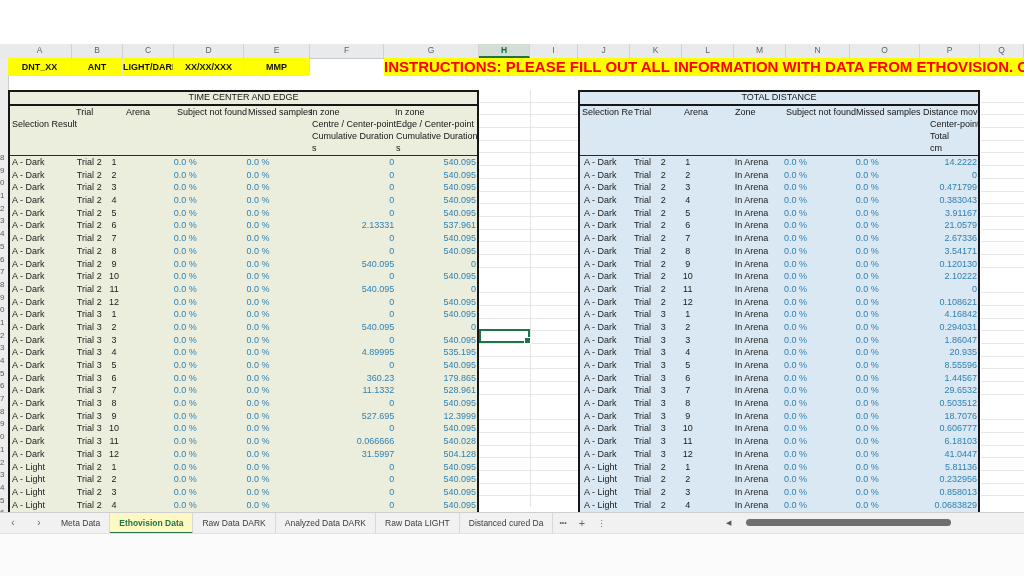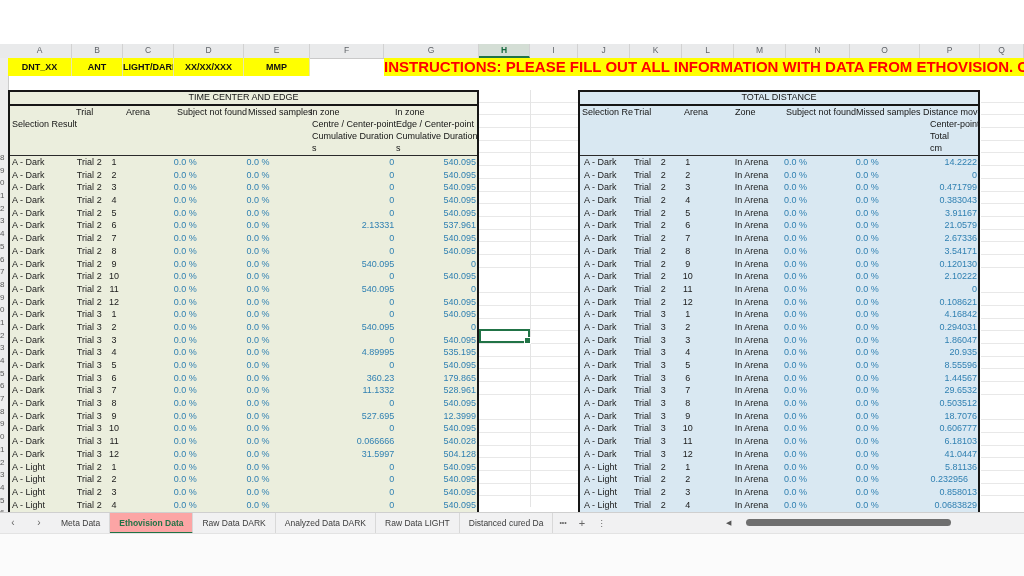--- a/index.html
+++ b/index.html
@@ -50,21 +50,21 @@
   
   #sel-cell{position:absolute;left:479px;top:329px;width:51px;height:14px;box-sizing:border-box;
     border:2px solid #217346;background:transparent;}
   #sel-handle{position:absolute;right:-3px;bottom:-3px;width:5px;height:5px;background:#217346;border:1px solid #fff;}
 
   
   #tabbar{position:absolute;left:0;top:512px;width:1024px;height:21px;background:#f1f1f2;
     border-top:1px solid #cfcfcf;display:flex;align-items:stretch;font-size:8.5px;color:#444;}
   .nav-arrow{width:26px;text-align:center;line-height:20px;color:#666;font-size:10px;}
   .stab{padding:0 9px;line-height:20px;border-right:1px solid #d8d8d8;white-space:nowrap;color:#3c3c3c;}
-  .stab.active{background:#fca5a5;color:#217346;font-weight:bold;border-bottom:2px solid #217346;box-sizing:border-box;}
+  .stab.active{background:#fef9c3;color:#217346;font-weight:bold;border-bottom:2px solid #217346;box-sizing:border-box;}
   .tab-ctl{padding:0 6px;line-height:20px;color:#666;}
   #hscroll-track{position:absolute;left:736px;top:519px;width:274px;height:8px;}
   #hscroll-arrow{position:absolute;left:726px;top:518px;font-size:7px;color:#555;line-height:10px;}
   #hscroll-thumb{position:absolute;left:10px;top:0;width:205px;height:7px;background:#6f6f6f;border-radius:4px;}
 
   #bottom-strip{position:absolute;left:0;top:533px;width:1024px;height:43px;background:#fbfbfb;border-top:1px solid #e3e3e3;}
 </style>
 </head>
 <body>
 
@@ -718,21 +718,21 @@
           <div class="c blue" style="width: 55px; text-align: right; padding-right: 1px;">5.81136</div>
         </div>
         <div class="trow">
           <div class="c" style="width: 52px; text-align: left; padding-left: 4px;">A - Light</div>
           <div class="c" style="width: 24px; text-align: left; padding-left: 2px;">Trial</div>
           <div class="c" style="width: 10px; text-align: right;">2</div>
           <div class="c" style="width: 44px; text-align: center;">2</div>
           <div class="c" style="width: 70px; text-align: left; padding-left: 25px;">In Arena</div>
           <div class="c blue" style="width: 32px; text-align: center;">0.0 %</div>
           <div class="c blue" style="width: 112px; text-align: center;">0.0 %</div>
-          <div class="c blue" style="width: 55px; text-align: right; padding-right: 10px;">0.232956</div>
+          <div class="c blue" style="width: 55px; text-align: right; padding-right: 1px;">0.232956</div>
         </div>
         <div class="trow">
           <div class="c" style="width: 52px; text-align: left; padding-left: 4px;">A - Light</div>
           <div class="c" style="width: 24px; text-align: left; padding-left: 2px;">Trial</div>
           <div class="c" style="width: 10px; text-align: right;">2</div>
           <div class="c" style="width: 44px; text-align: center;">3</div>
           <div class="c" style="width: 70px; text-align: left; padding-left: 25px;">In Arena</div>
           <div class="c blue" style="width: 32px; text-align: center;">0.0 %</div>
           <div class="c blue" style="width: 112px; text-align: center;">0.0 %</div>
           <div class="c blue" style="width: 55px; text-align: right; padding-right: 1px;">0.858013</div>

